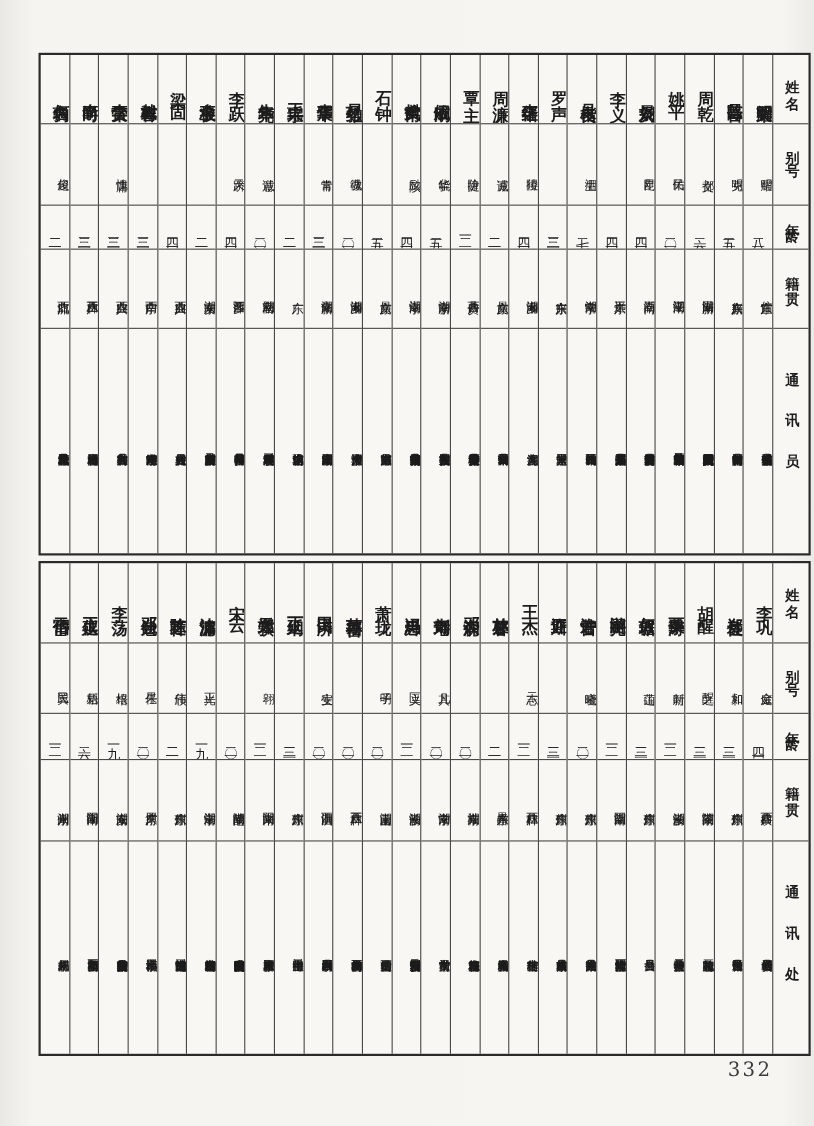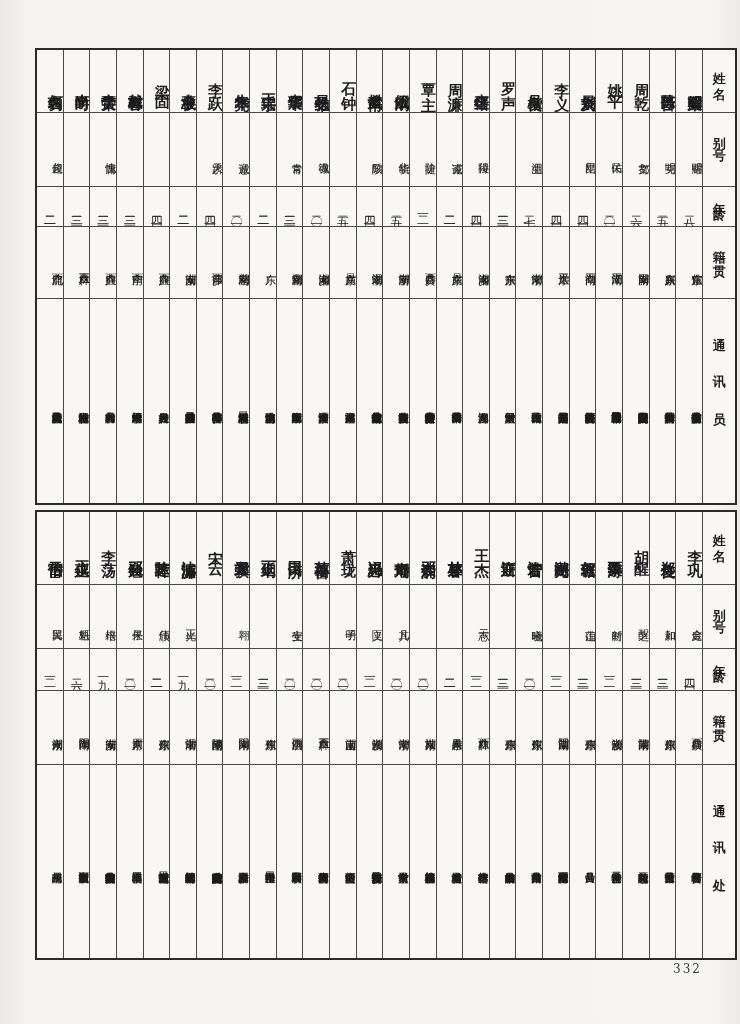--- a/index.html
+++ b/index.html
@@ -61,21 +61,21 @@
   .head .cell, .head-col .cell{justify-content:flex-start;}
   .head-col .cell{font-size:13px;font-weight:bold;align-items:center;}
   .head-col .cell.name{letter-spacing:1.2em;padding-top:12px;}
   .head-col .cell.alias{letter-spacing:0.9em;padding-top:14px;}
   .head-col .cell.age{letter-spacing:0.35em;padding-top:6px;}
   .head-col .cell.origin{letter-spacing:1.1em;padding-top:14px;}
   .head-col .cell.contact{letter-spacing:2.9em;padding-top:28px;}
 
   .page-number{
     position:absolute;right:38px;top:962px;
-    font-size:12px;letter-spacing:2px;color:#3a3a38;
+    font-size:18px;letter-spacing:2px;color:#3a3a38;
     font-family:"DejaVu Serif","Liberation Serif",serif;
   }
 </style>
 </head>
 <body>
 
 <div id="table-0" class="vtable">
     <div class="col head-col">
       <div class="cell name">姓名</div>
       <div class="cell alias">别号</div>

